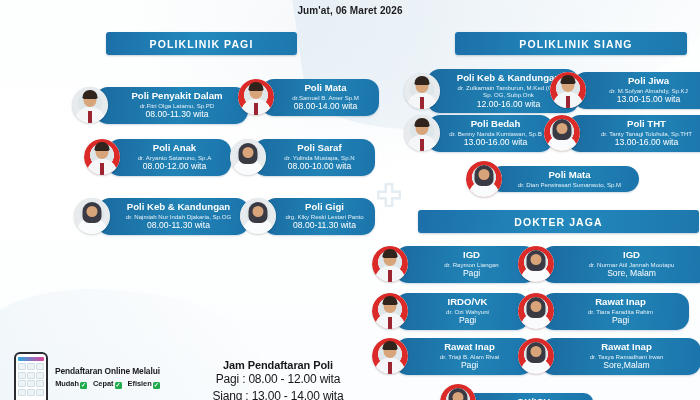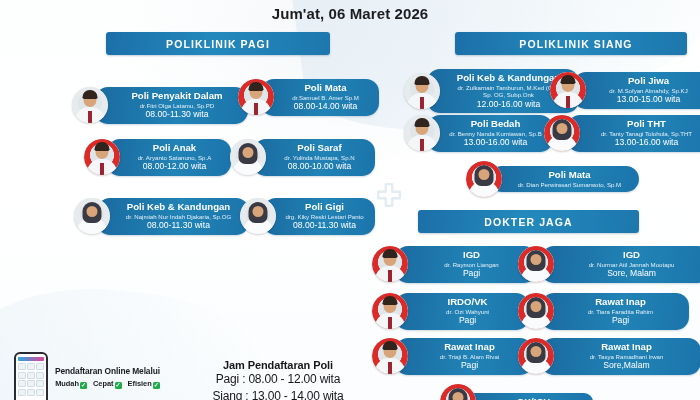--- a/index.html
+++ b/index.html
@@ -30,38 +30,38 @@
     background: linear-gradient(60deg, rgba(232,241,247,.7), rgba(255,255,255,0));
     transform: rotate(6deg);
     border-radius: 50% 40% 0 0;
     pointer-events: none;
   }
 
   
   .date-line {
     position: absolute; top: 5px; left: 0; right: 0;
     text-align: center;
-    font-size: 15px; font-weight: bold;
+    font-size: 10px; font-weight: bold;
     color: #1d1d20; letter-spacing: .1px;
   }
 
   
   .sec-head {
     position: absolute;
     height: 23px;
     border-radius: 3px;
     background: linear-gradient(100deg, #1c6fa8 0%, #2389bd 48%, #1d77ad 100%);
     color: #fff;
     font-size: 10.5px; font-weight: bold; letter-spacing: 1.1px;
     display: flex; align-items: center; justify-content: center;
     box-shadow: 0 1px 2px rgba(20,70,110,.25);
   }
-  #head-pagi  { left: 106px; top: 32px;  width: 224px; }
+  #head-pagi  { left: 106px; top: 32px;  width: 191px; }
   #head-siang { left: 455px; top: 32px;  width: 232px; padding-left: 10px; }
-  #head-jaga  { left: 418px; top: 210px; width: 221px; }
+  #head-jaga  { left: 418px; top: 210px; width: 281px; }
 
   
   .card {
     position: absolute;
     display: flex; align-items: center;
   }
   .photo {
     width: 36px; height: 36px; border-radius: 50%;
     flex: 0 0 36px;
     position: relative; z-index: 3;

